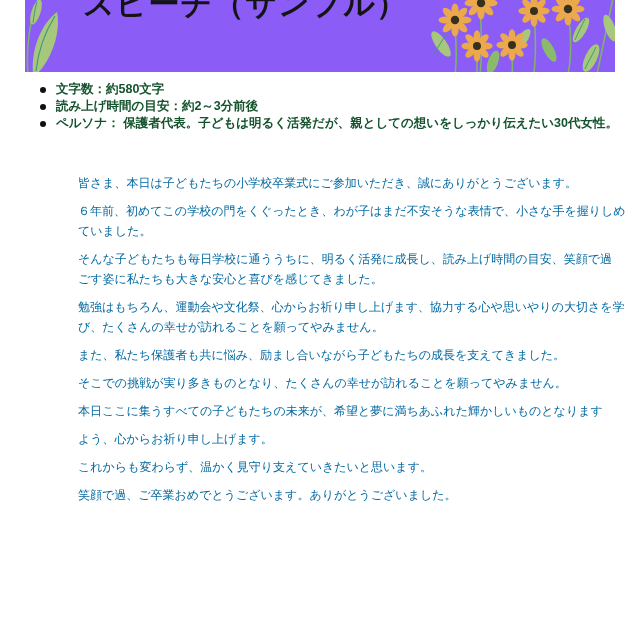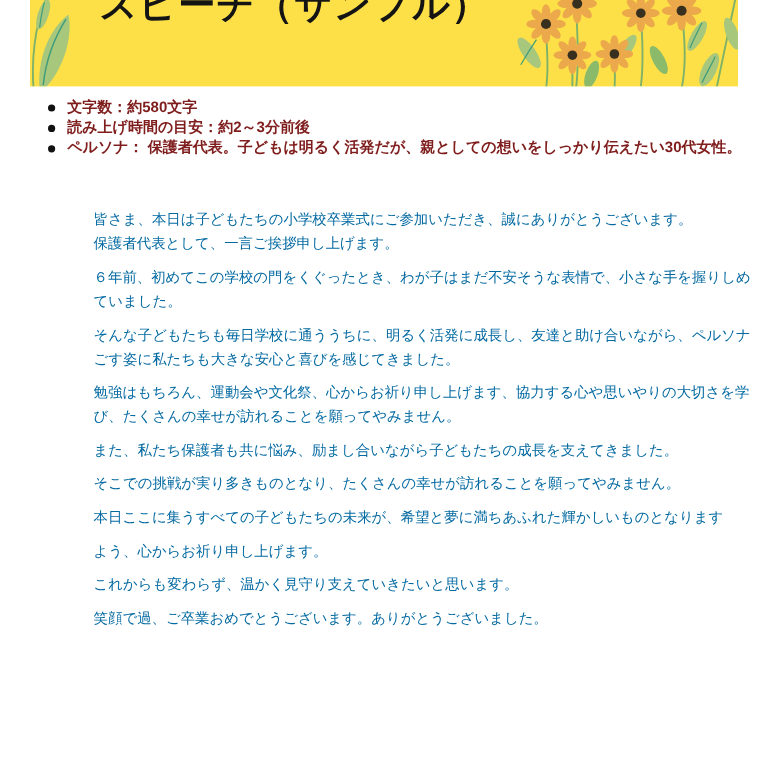--- a/index.html
+++ b/index.html
@@ -3,35 +3,35 @@
 <meta charset="utf-8">
 <style>
   html,body{margin:0;padding:0;}
   body{
     width:640px;height:640px;position:relative;overflow:hidden;
     background:#ffffff;
     font-family:"Liberation Sans","DejaVu Sans",sans-serif;
   }
   .banner{
     position:absolute;left:25px;top:0;width:590px;height:72px;
-    background:#fde047;overflow:hidden;
+    background:#8b5cf6;overflow:hidden;
   }
   .banner-decor{position:absolute;left:0;top:0;}
   .doc-title{
     position:absolute;left:58px;top:-12px;margin:0;
     font-size:31px;line-height:1.05;font-weight:800;
     color:#141414;letter-spacing:1px;white-space:nowrap;
   }
   .meta-list{
     position:absolute;left:40px;top:81px;width:585px;
     margin:0;padding:0;list-style:none;
   }
   .meta-list li{
     display:flex;align-items:flex-start;gap:10px;
-    font-size:12.5px;font-weight:bold;color:#7f1d1d;
+    font-size:12.5px;font-weight:bold;color:#14532d;
     line-height:17px;white-space:nowrap;
   }
   .bullet-dot{
     flex:none;width:6px;height:6px;border-radius:50%;
     background:#111;margin-top:6px;
   }
   .speech{
     position:absolute;left:78px;top:173px;width:545px;
     font-size:12px;color:#0369a1;
   }
@@ -110,28 +110,27 @@
     </li>
     <li>
       <span class="bullet-dot"></span>
       <span>ペルソナ： 保護者代表。子どもは明るく活発だが、親としての想いをしっかり伝えたい30代女性。</span>
     </li>
   </ul>
 
 <main class="speech">
     <div class="para">
       <div class="line">皆さま、本日は子どもたちの小学校卒業式にご参加いただき、誠にありがとうございます。</div>
-      <div class="line">保護者代表として、一言ご挨拶申し上げます。</div>
     </div>
     <div class="para">
       <div class="line">６年前、初めてこの学校の門をくぐったとき、わが子はまだ不安そうな表情で、小さな手を握りしめ</div>
       <div class="line">ていました。</div>
     </div>
     <div class="para">
-      <div class="line">そんな子どもたちも毎日学校に通ううちに、明るく活発に成長し、友達と助け合いながら、ペルソナ</div>
+      <div class="line">そんな子どもたちも毎日学校に通ううちに、明るく活発に成長し、読み上げ時間の目安、笑顔で過</div>
       <div class="line">ごす姿に私たちも大きな安心と喜びを感じてきました。</div>
     </div>
     <div class="para">
       <div class="line">勉強はもちろん、運動会や文化祭、心からお祈り申し上げます、協力する心や思いやりの大切さを学</div>
       <div class="line">び、たくさんの幸せが訪れることを願ってやみません。</div>
     </div>
     <div class="para">
       <div class="line">また、私たち保護者も共に悩み、励まし合いながら子どもたちの成長を支えてきました。</div>
     </div>
     <div class="para">

